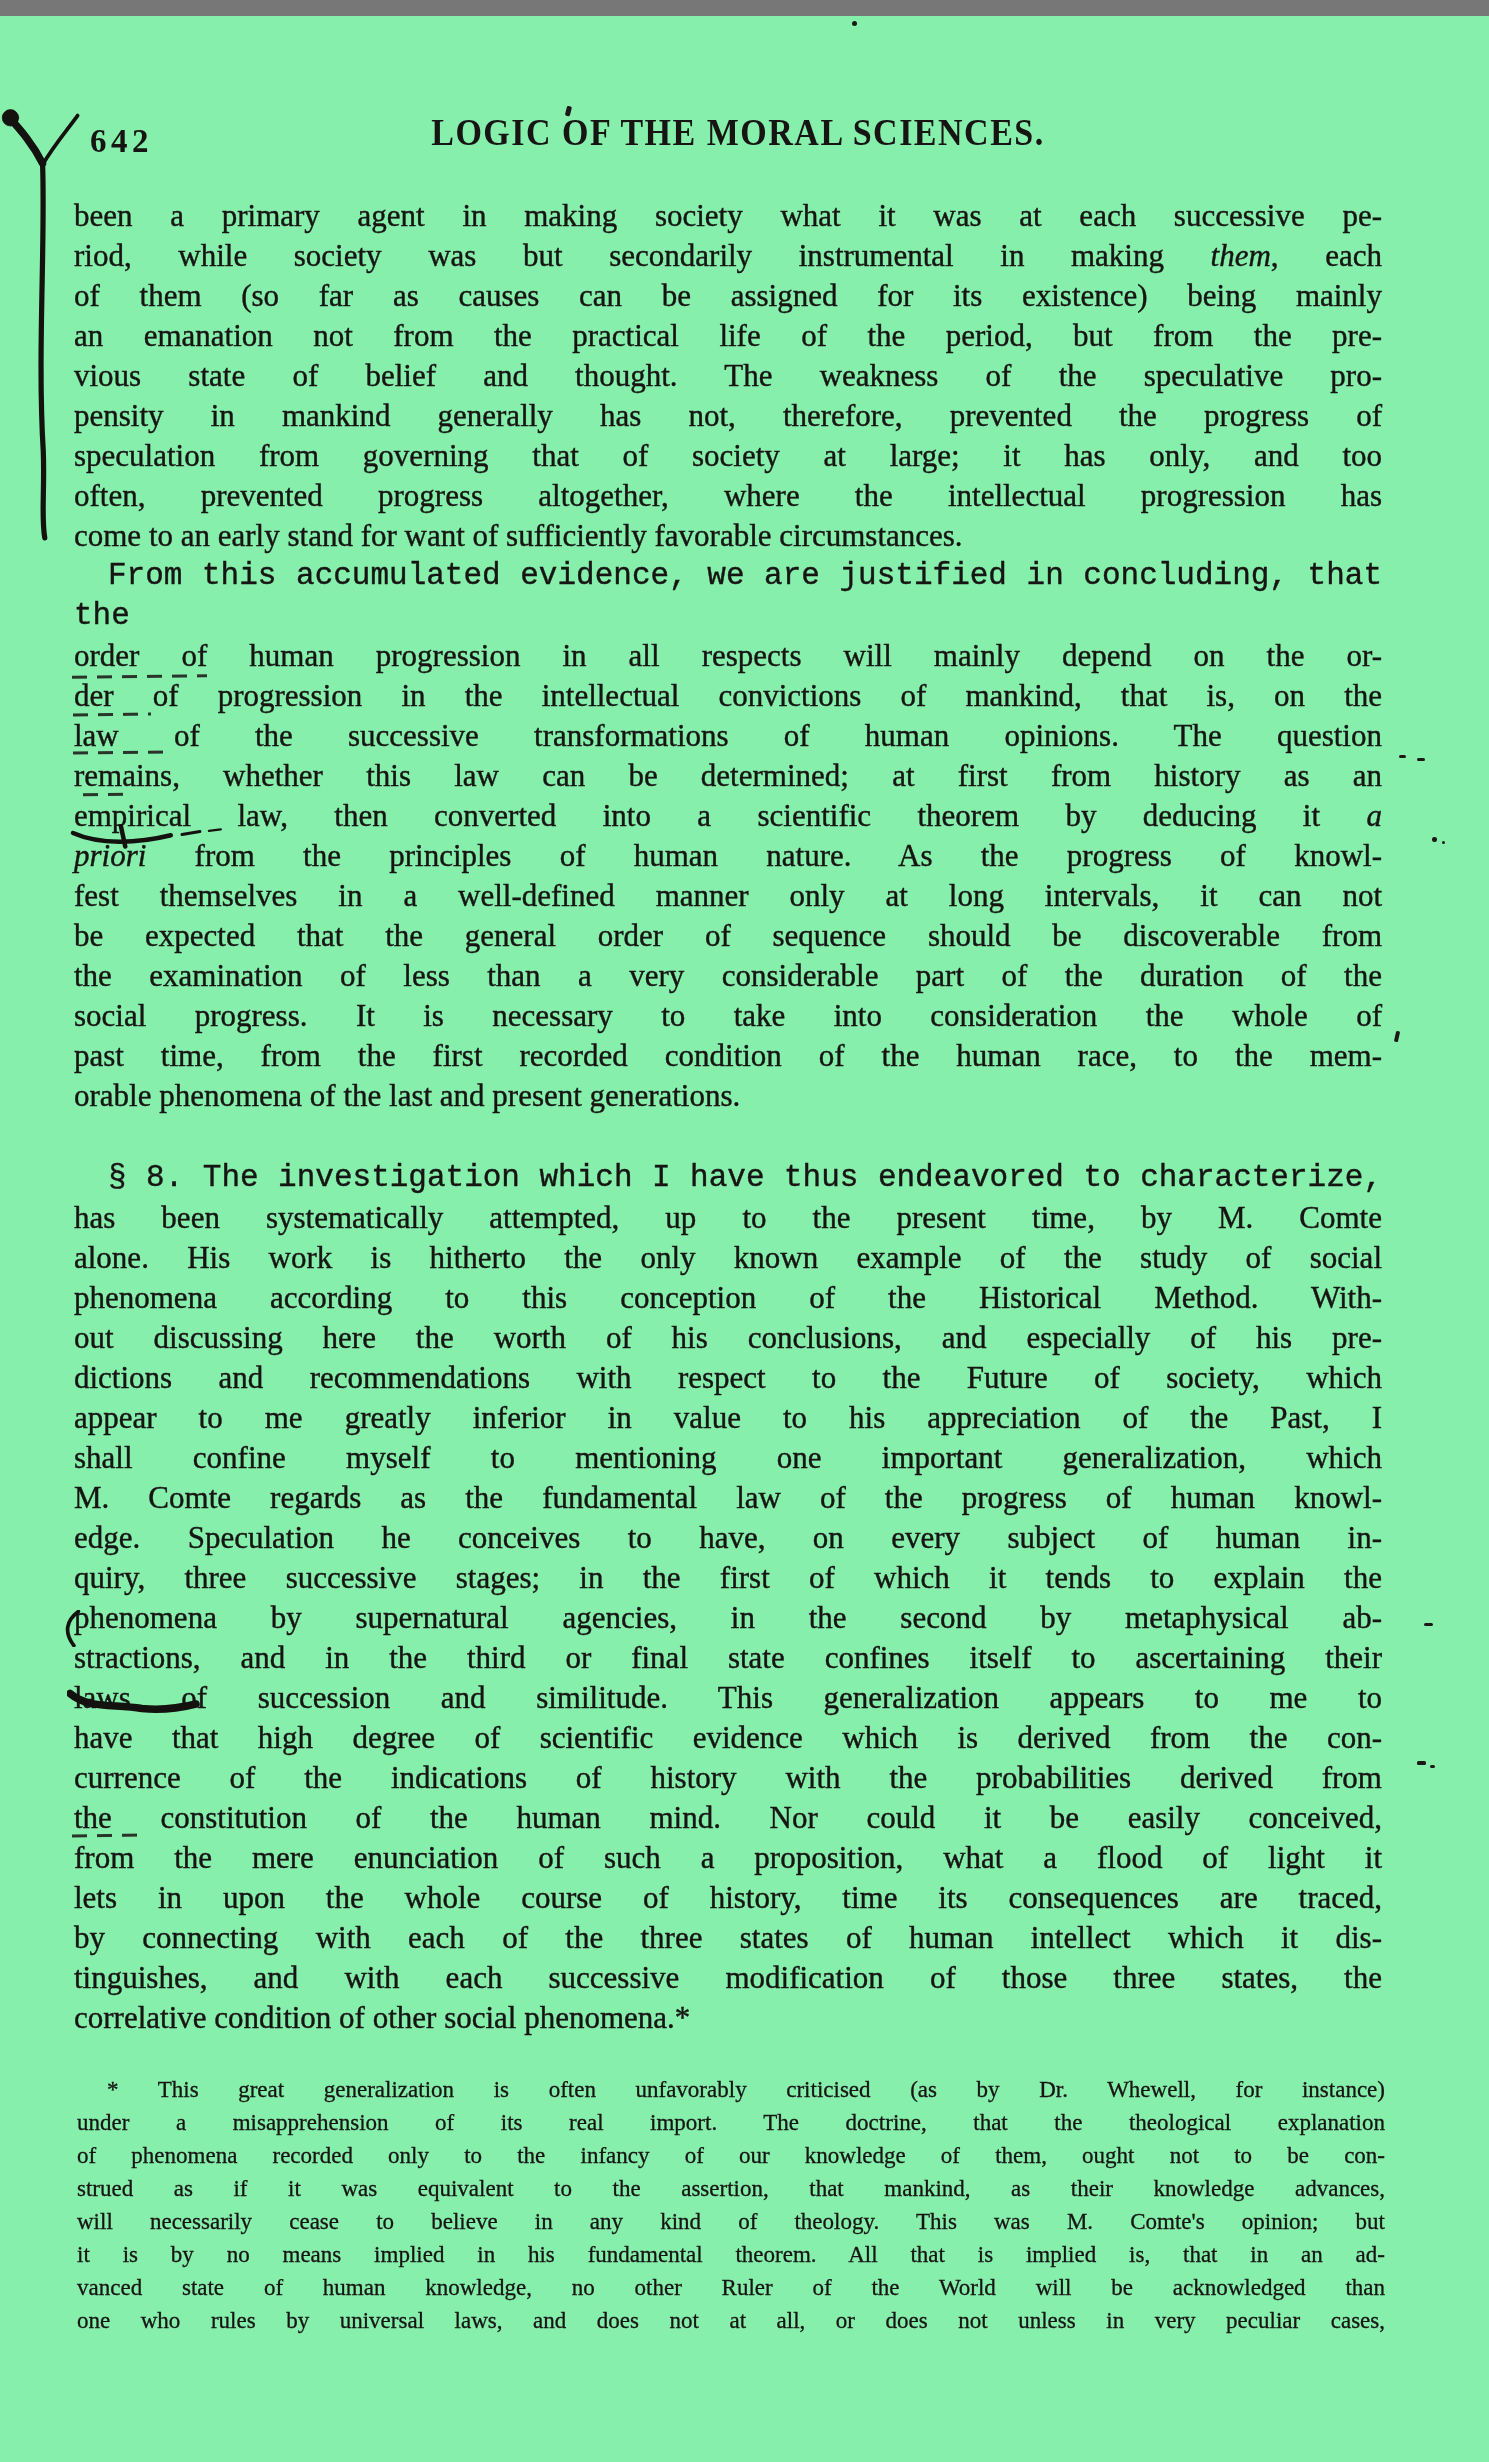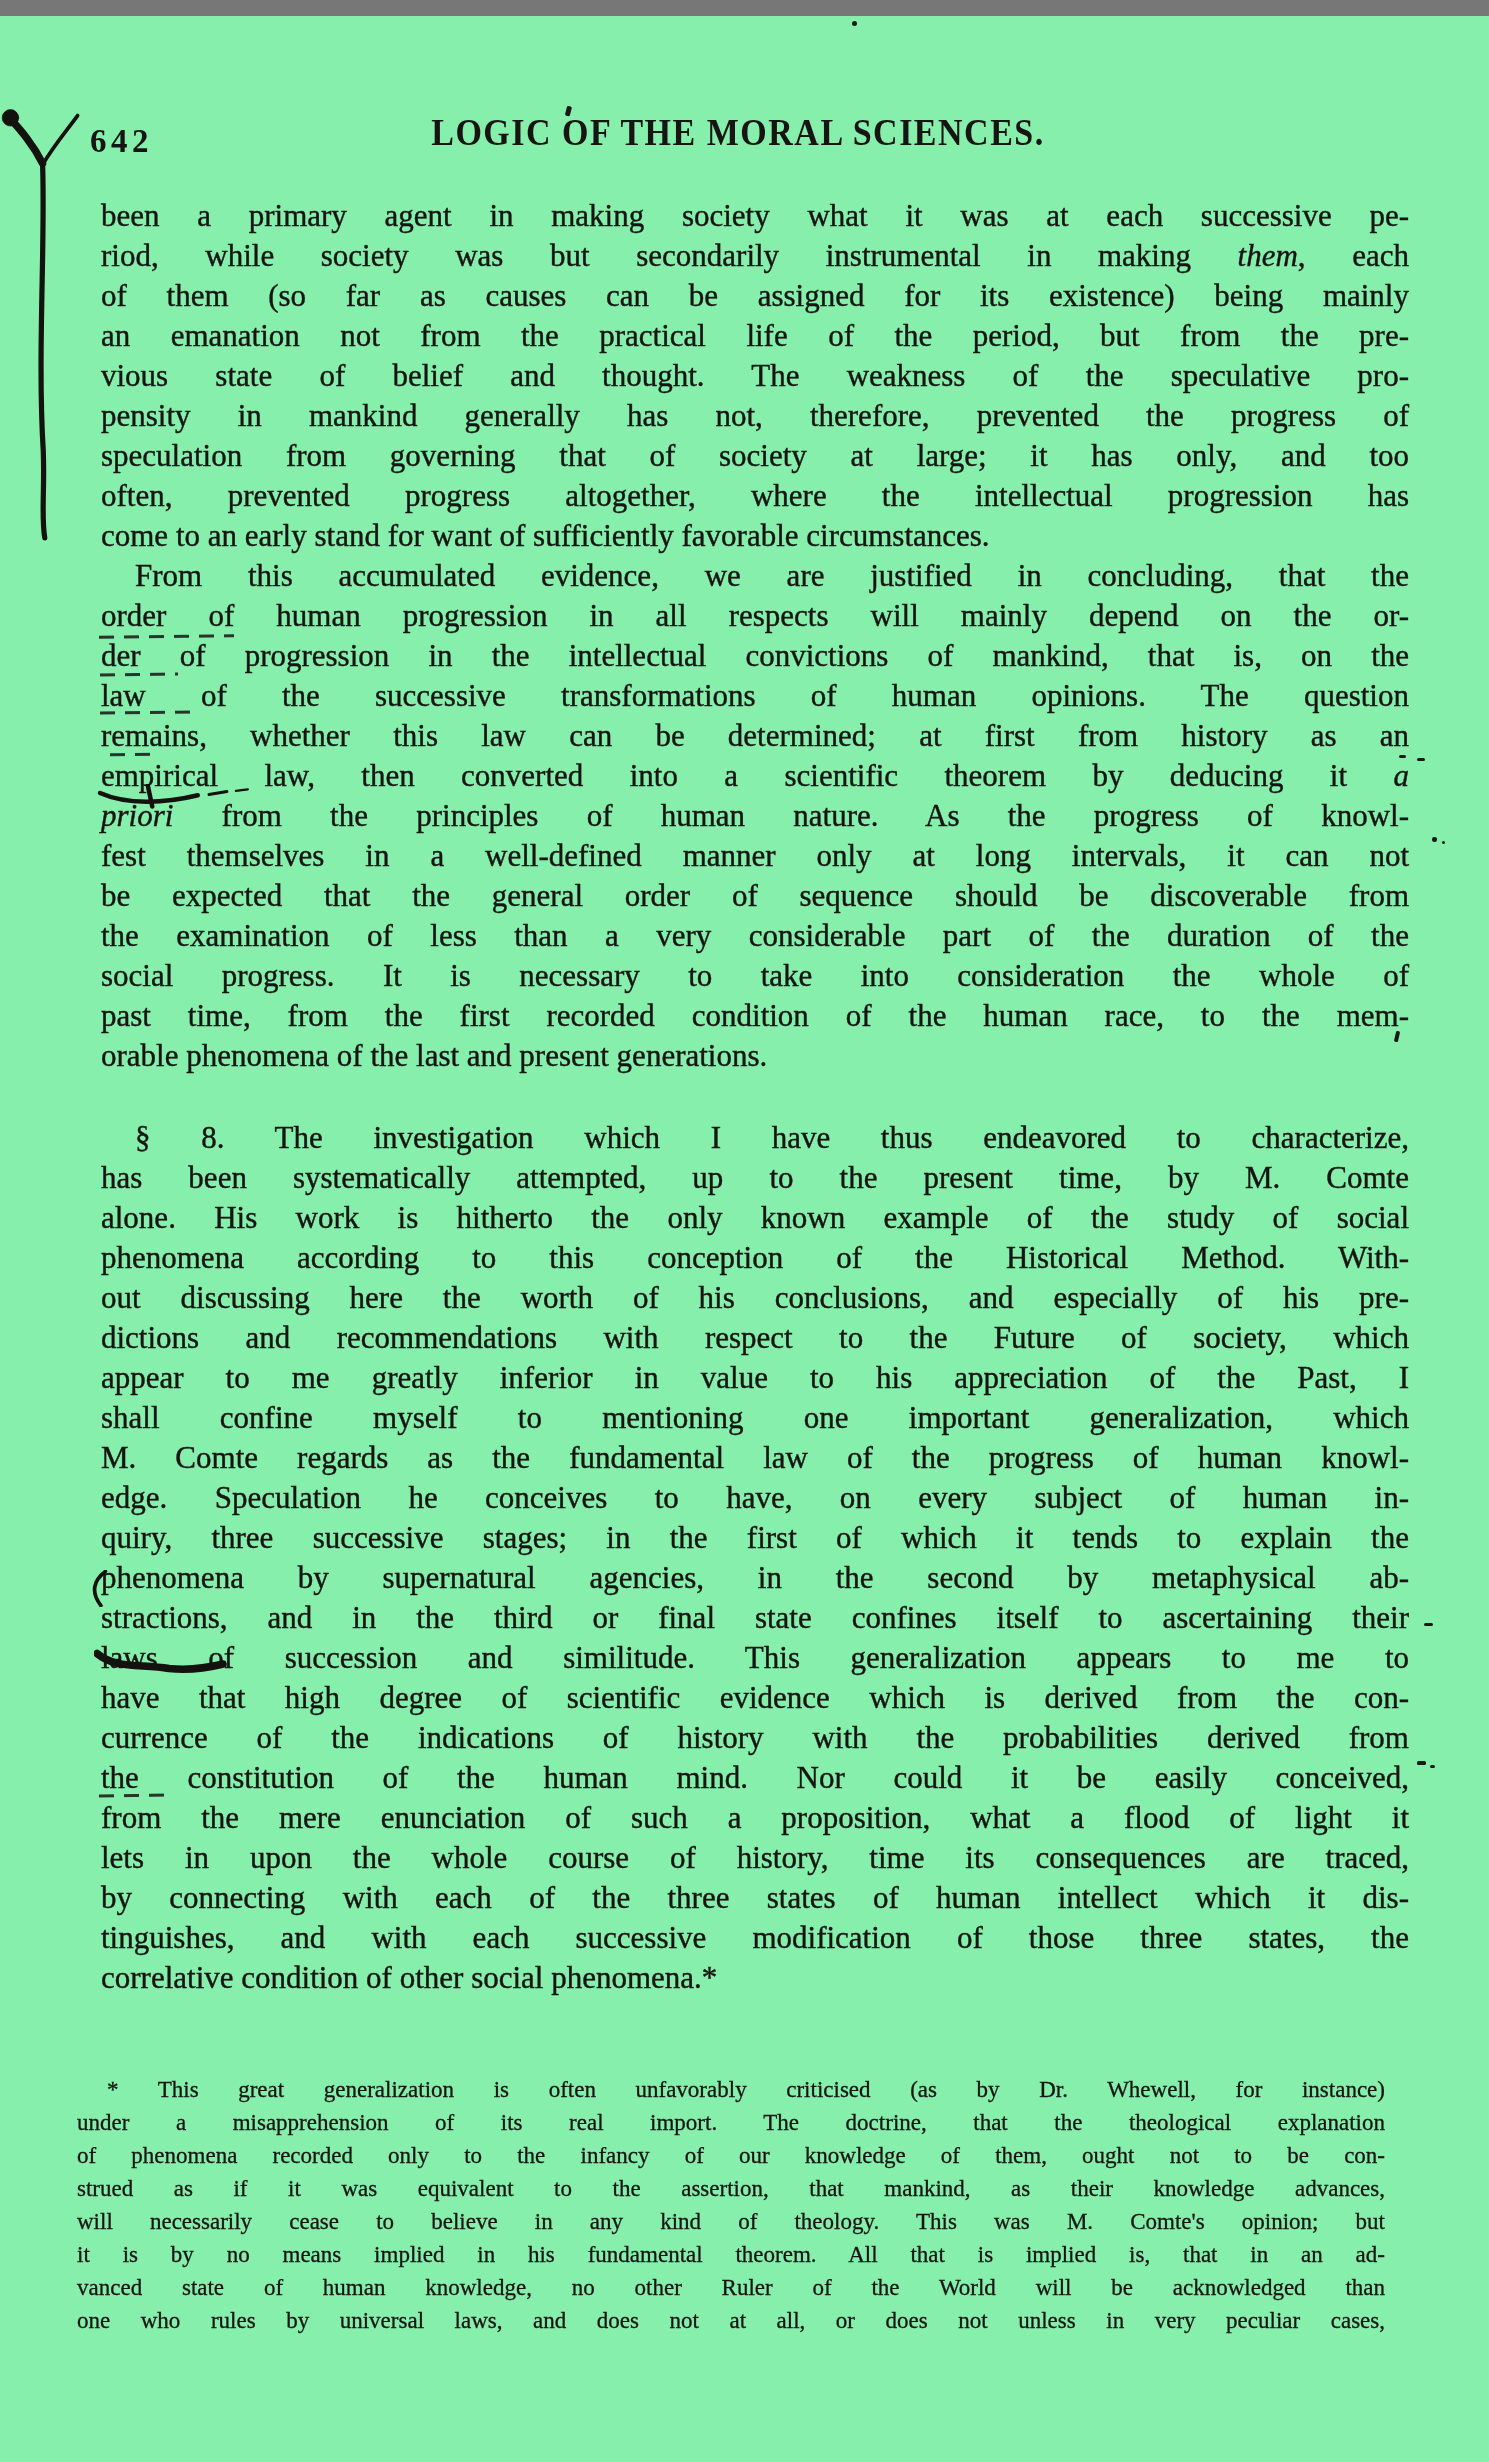--- a/index.html
+++ b/index.html
@@ -18,31 +18,31 @@
     position:absolute;left:6px;top:10.5px;
     font-size:33px;font-weight:bold;letter-spacing:4.5px;
   }
   .running-title{
     position:absolute;left:0;right:0;top:0;text-align:center;
     font-size:34px;font-weight:bold;letter-spacing:1.5px;
     transform:scaleY(1.10);transform-origin:top center;
     white-space:nowrap;
   }
   
-  .body-text{position:absolute;top:180px;left:101px;width:1308px;}
+  .body-text{position:absolute;top:180px;left:74px;width:1308px;}
   .para{margin:0;padding:0;}
   .para.sect{margin-top:42px;}
   .line{
     position:relative;
     font-size:31px;line-height:40px;
     text-align:justify;text-align-last:justify;
     -webkit-text-stroke:0.4px currentColor;
   }
   .line.endp{text-align-last:auto;}
-  .line.indent{text-indent:34px;}
+  .line.indent{text-indent:34px;font-family:Liberation Mono, monospace;}
   em{font-style:italic;}
   
   .footnote{position:absolute;top:2057px;left:77px;width:1308px;}
   .fline{
     position:relative;
     font-size:23px;line-height:33px;
     text-align:justify;text-align-last:justify;
     -webkit-text-stroke:0.3px currentColor;
   }
   .fline.indent{text-indent:30px;}

